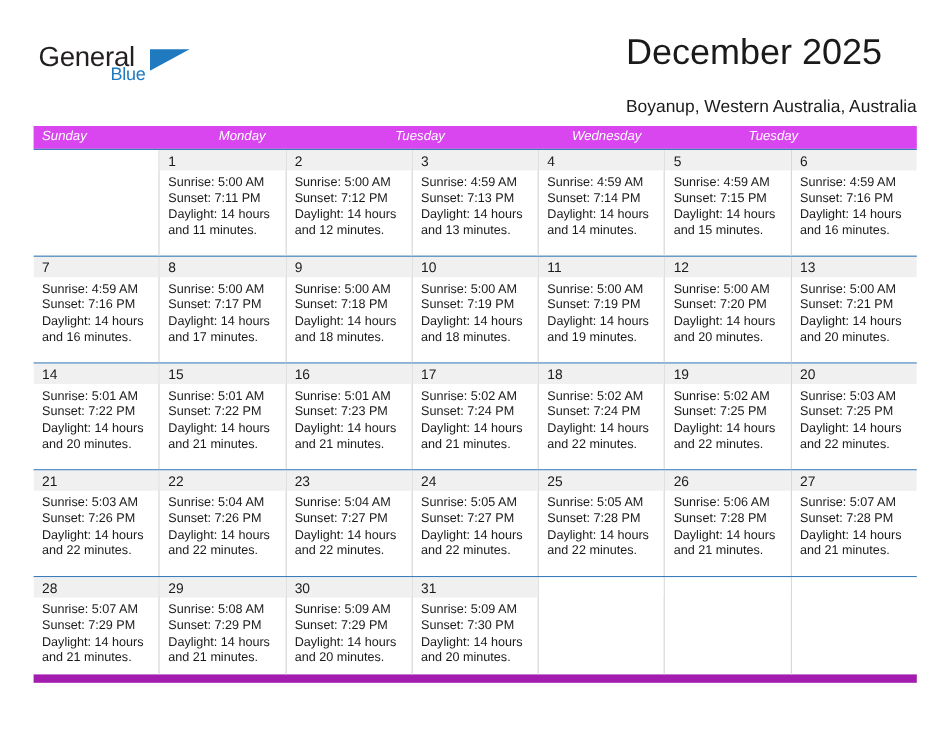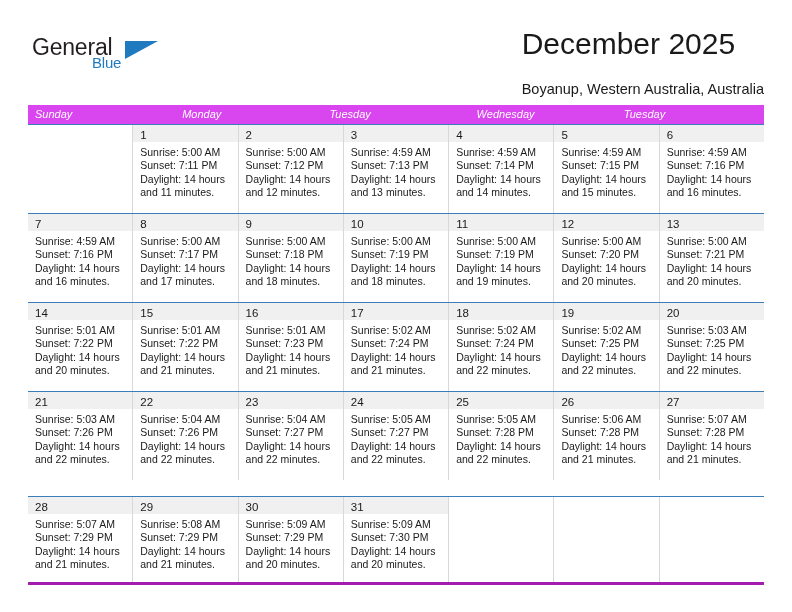--- a/index.html
+++ b/index.html
@@ -108,22 +108,21 @@
     overflow: hidden;
   }
 
   .week {
     display: flex;
     border-top: 1px solid #3b7cb9;
     height: 89px;
     box-sizing: border-box;
   }
   .week:last-child {
-    border-bottom: 3px solid #a21caf;
-    margin-top: 16px;
+    border-bottom: 7px solid #a21caf;
   }
   .cell {
     flex: 1 1 0;
     border-right: 1px solid #d8d8d8;
     box-sizing: border-box;
     position: relative;
     overflow: hidden;
   }
   .cell:last-child {
     border-right: none;

